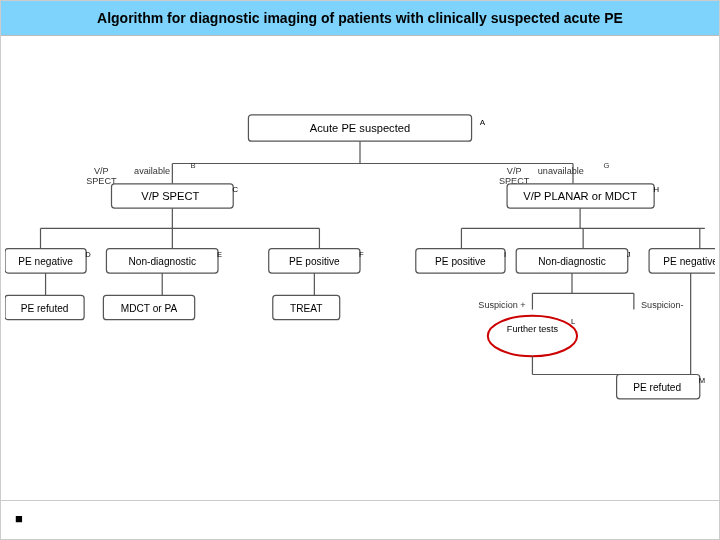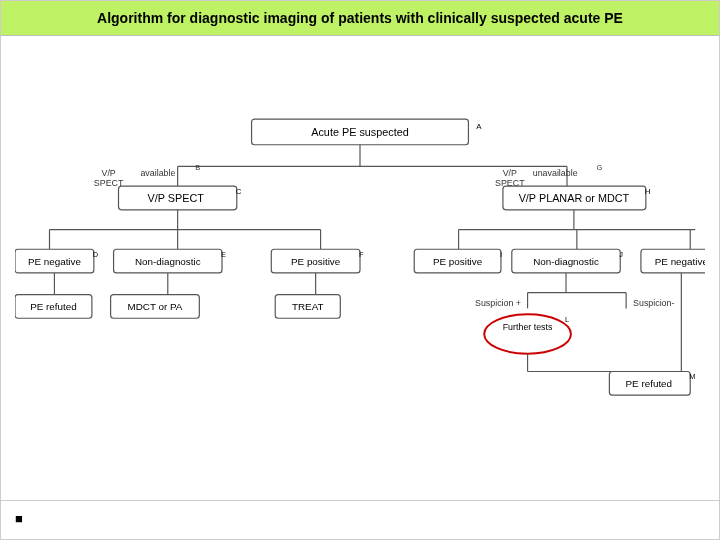--- a/index.html
+++ b/index.html
@@ -15,33 +15,33 @@
     .page-container {
       width: 720px;
       height: 540px;
       background: #fff;
       border: 1px solid #ccc;
       display: flex;
       flex-direction: column;
     }
 
     .title-bar {
-      background: #bef264;
+      background: #7dd3fc;
       border-bottom: 1px solid #bbb;
       padding: 8px 12px;
       text-align: center;
       font-size: 14px;
       font-weight: bold;
       line-height: 1.3;
     }
 
     .diagram-area {
       flex: 1;
       position: relative;
-      padding: 14px;
+      padding: 4px;
       overflow: hidden;
     }
 
     svg.flowchart {
       width: 100%;
       height: 100%;
     }
 
     .footnote-area {
       padding: 8px 14px 10px 14px;

